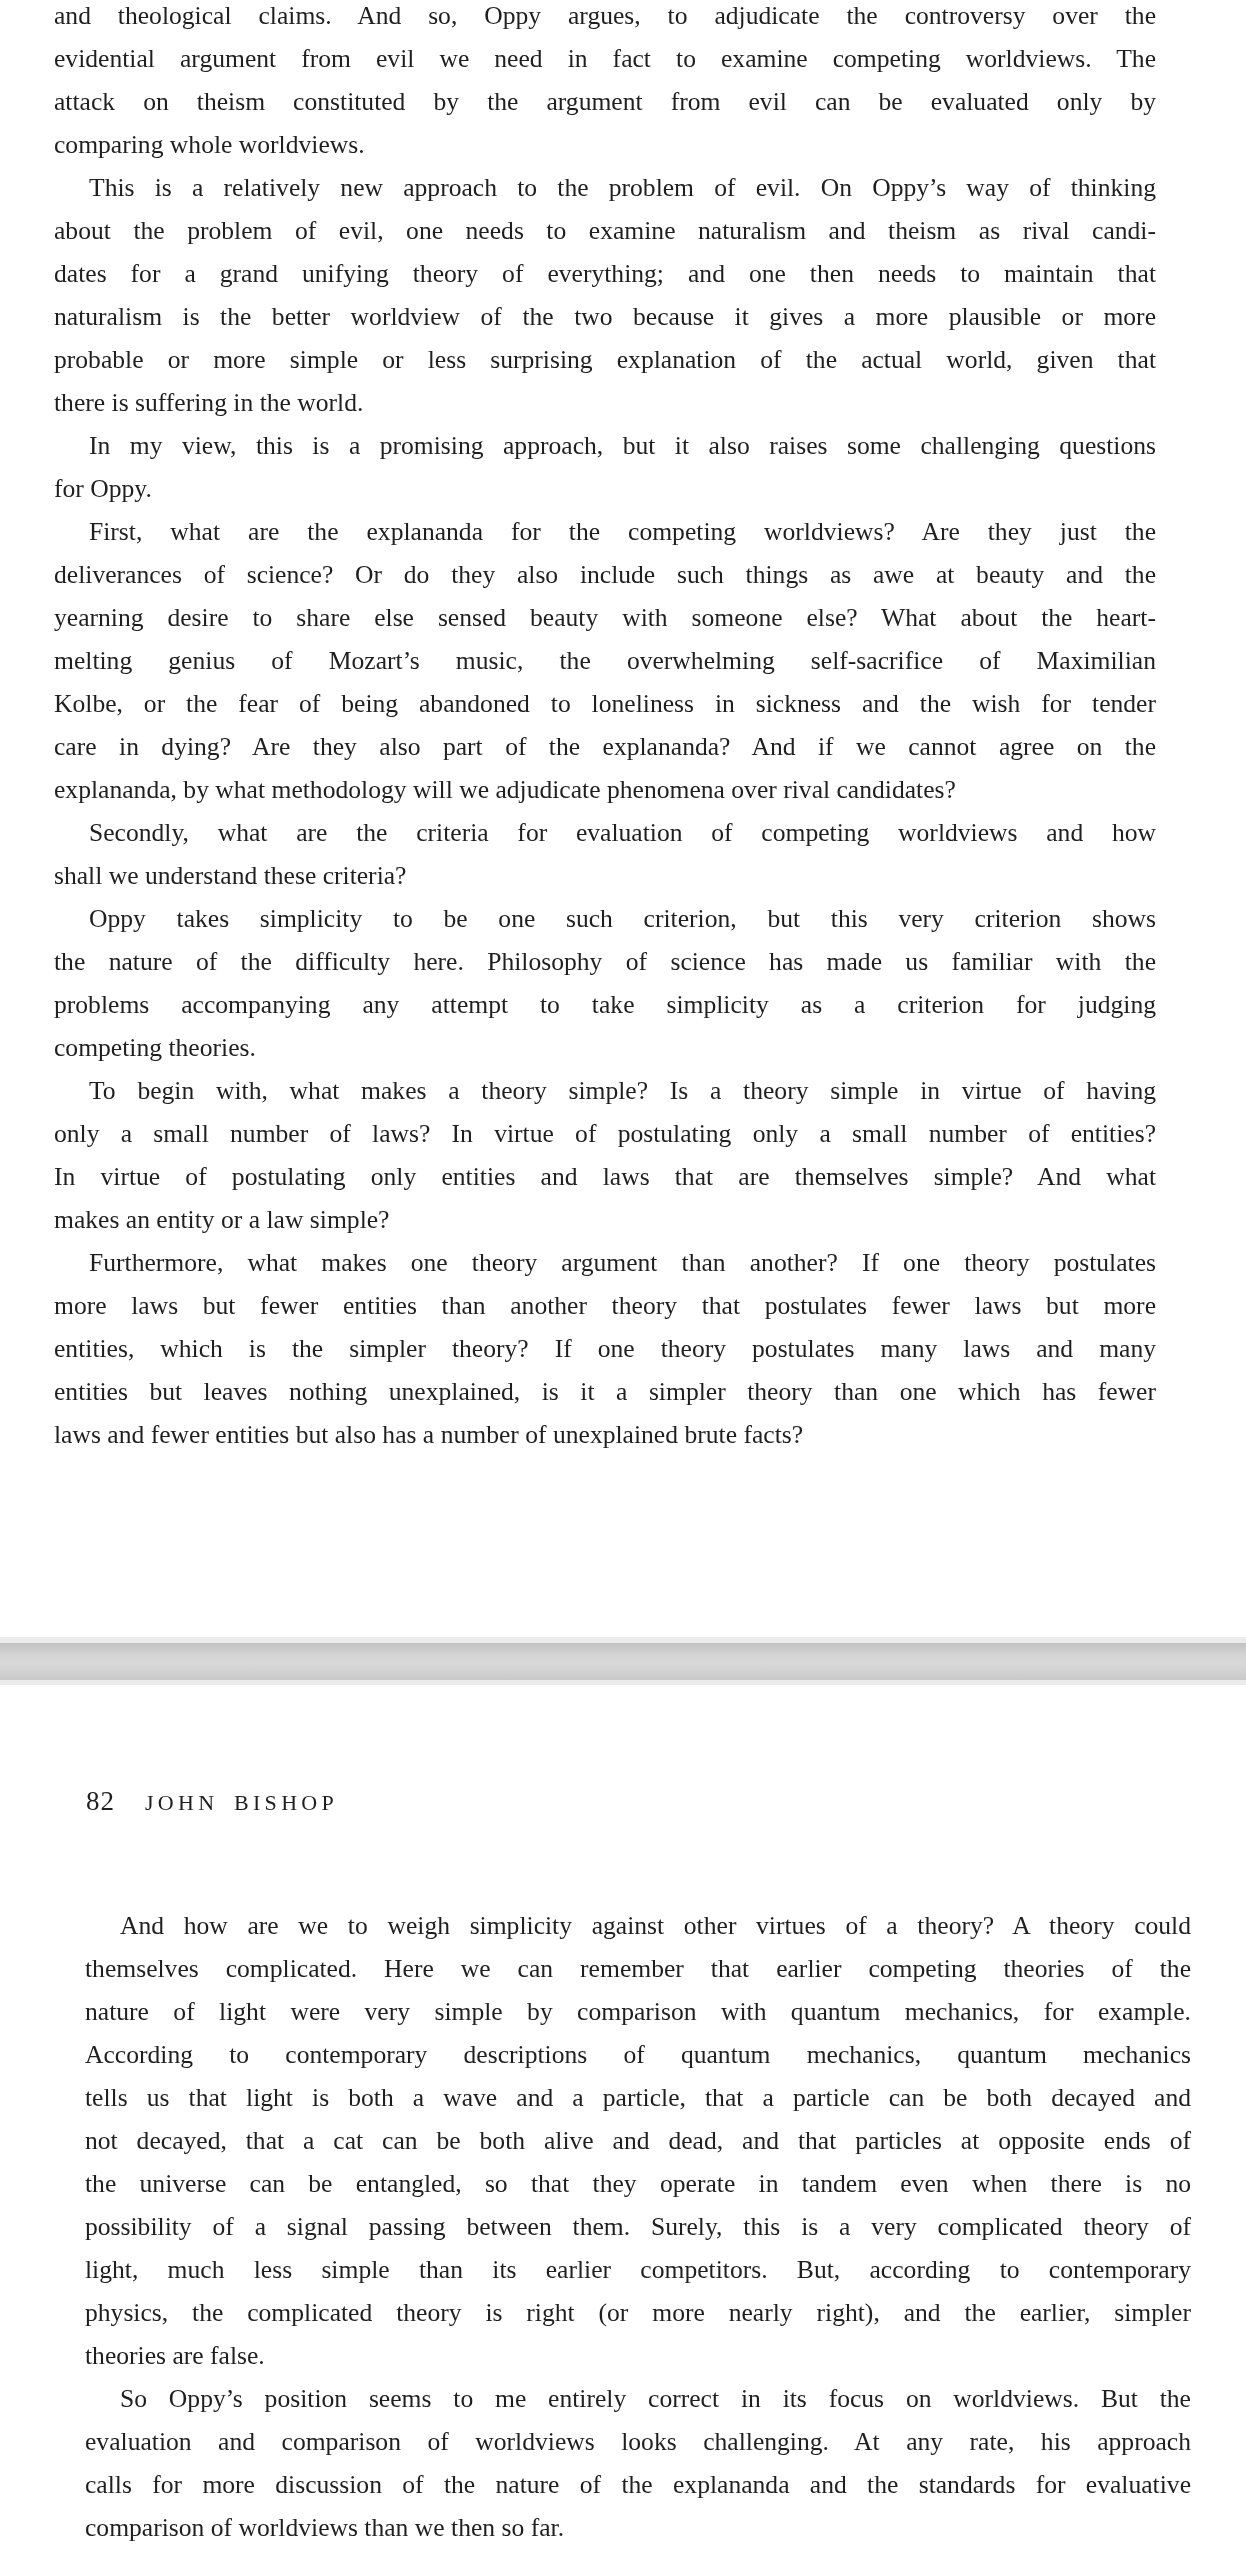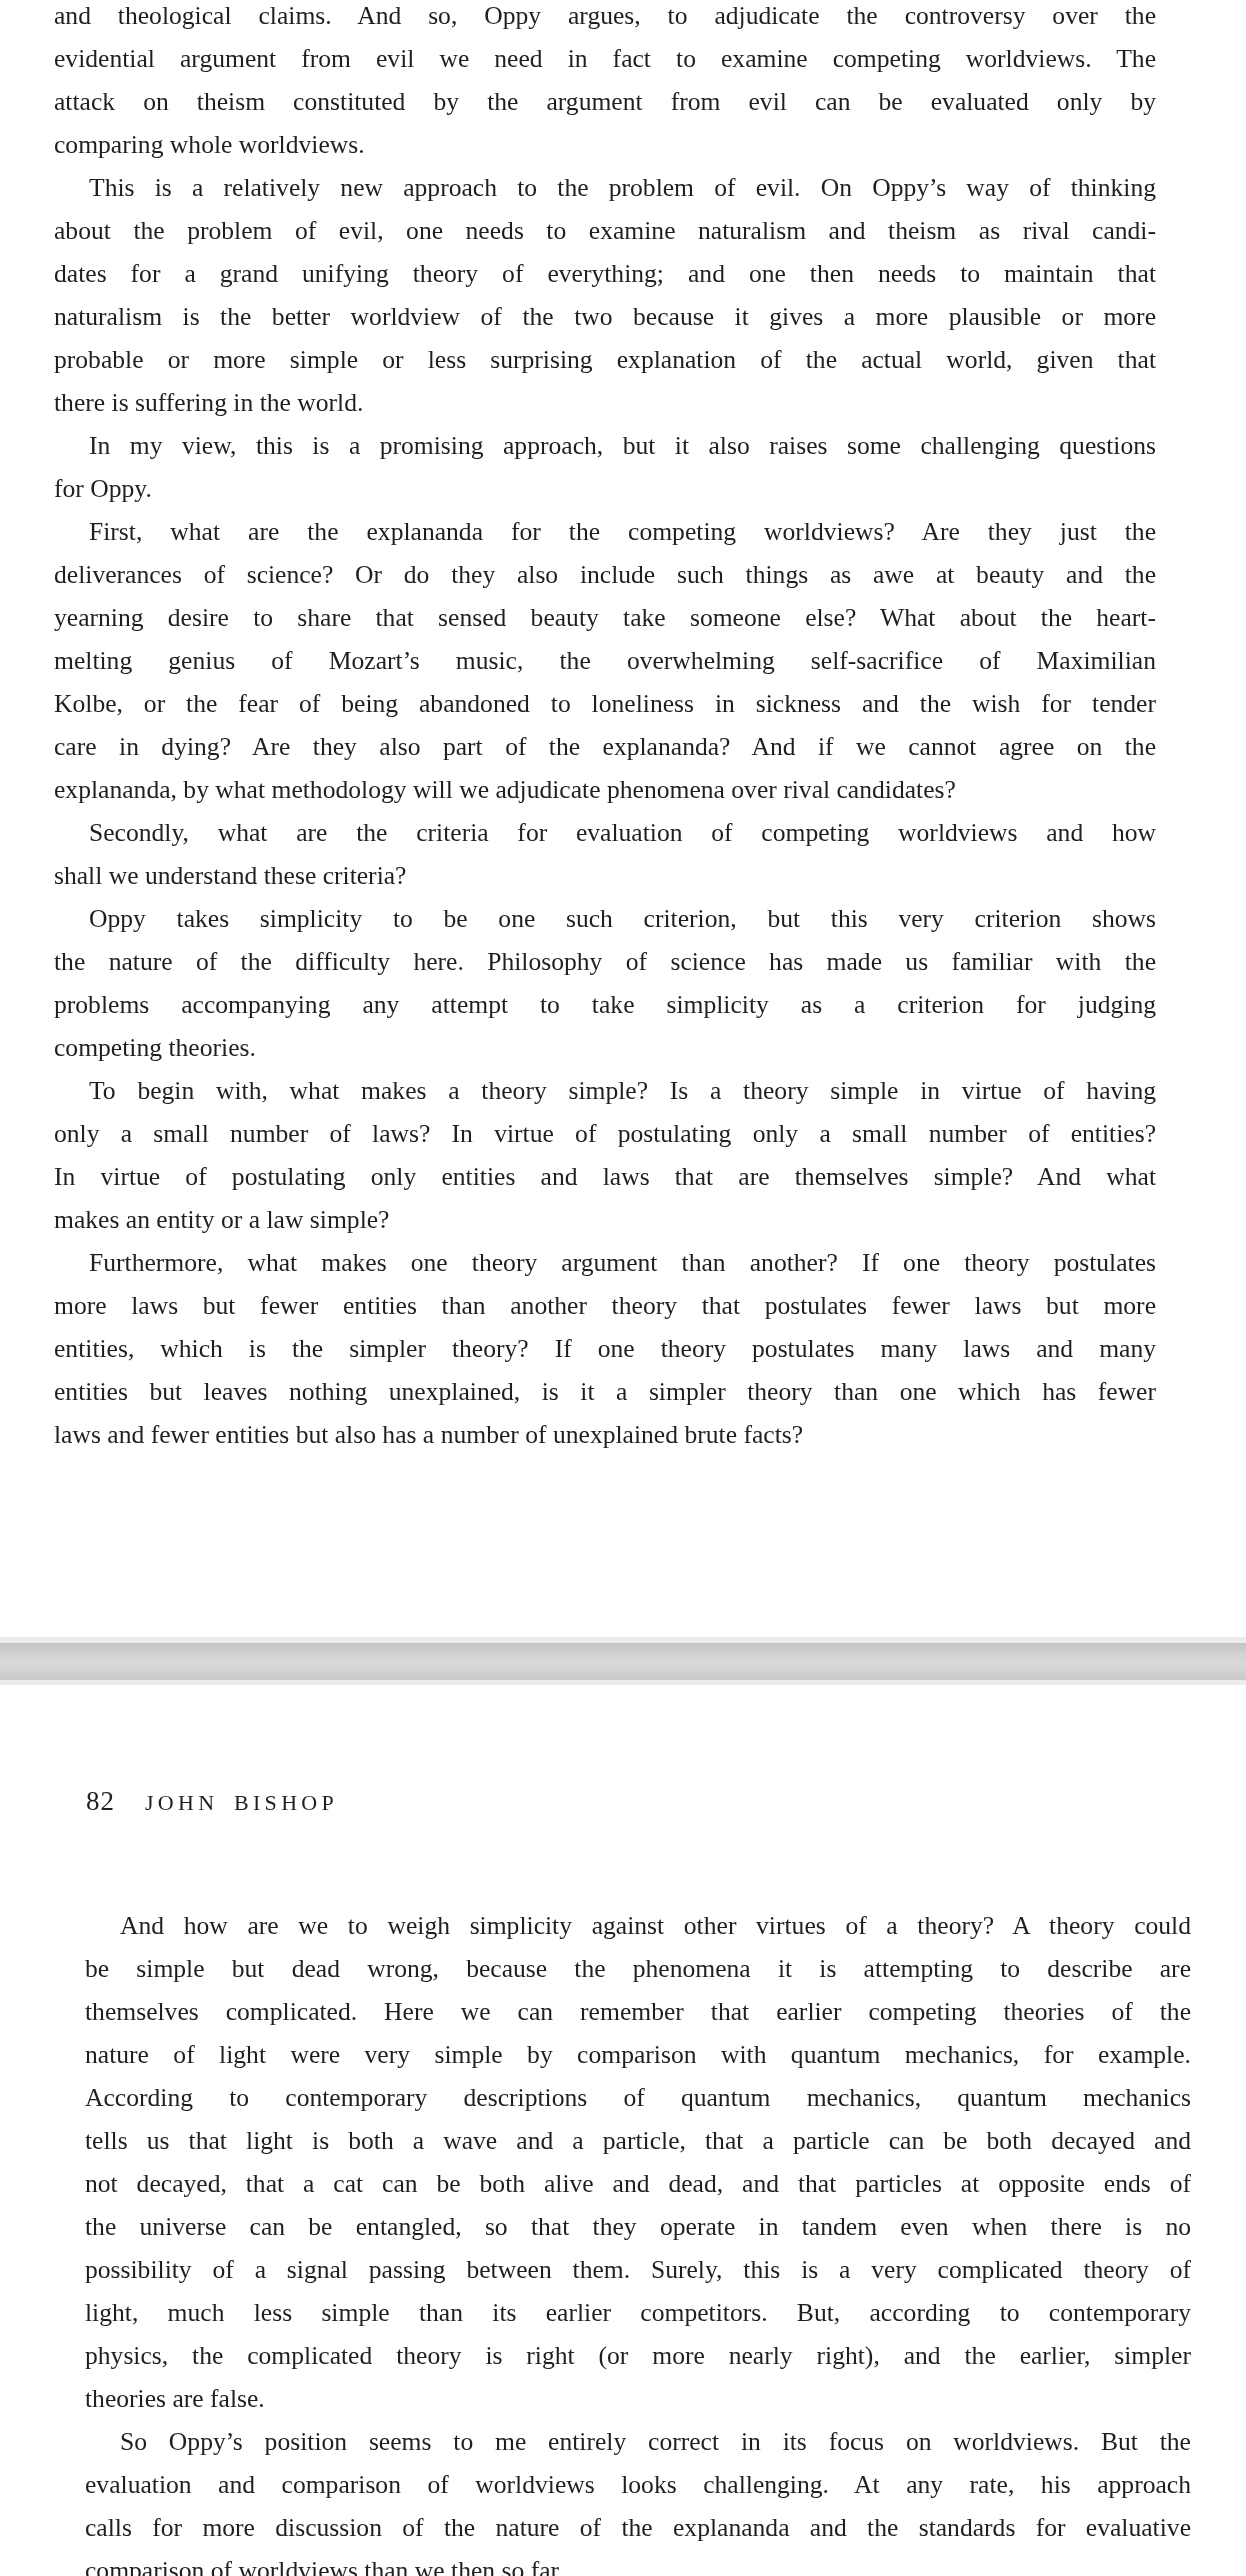--- a/index.html
+++ b/index.html
@@ -98,21 +98,21 @@
       <div class="line indented">This is a relatively new approach to the problem of evil. On Oppy’s way of thinking</div>
       <div class="line">about the problem of evil, one needs to examine naturalism and theism as rival candi-</div>
       <div class="line">dates for a grand unifying theory of everything; and one then needs to maintain that</div>
       <div class="line">naturalism is the better worldview of the two because it gives a more plausible or more</div>
       <div class="line">probable or more simple or less surprising explanation of the actual world, given that</div>
       <div class="line para-end">there is suffering in the world.</div>
       <div class="line indented">In my view, this is a promising approach, but it also raises some challenging questions</div>
       <div class="line para-end">for Oppy.</div>
       <div class="line indented">First, what are the explananda for the competing worldviews? Are they just the</div>
       <div class="line">deliverances of science? Or do they also include such things as awe at beauty and the</div>
-      <div class="line">yearning desire to share that sensed beauty take someone else? What about the heart-</div>
+      <div class="line">yearning desire to share else sensed beauty with someone else? What about the heart-</div>
       <div class="line">melting genius of Mozart’s music, the overwhelming self-sacrifice of Maximilian</div>
       <div class="line">Kolbe, or the fear of being abandoned to loneliness in sickness and the wish for tender</div>
       <div class="line">care in dying? Are they also part of the explananda? And if we cannot agree on the</div>
       <div class="line para-end">explananda, by what methodology will we adjudicate phenomena over rival candidates?</div>
       <div class="line indented">Secondly, what are the criteria for evaluation of competing worldviews and how</div>
       <div class="line para-end">shall we understand these criteria?</div>
       <div class="line indented">Oppy takes simplicity to be one such criterion, but this very criterion shows</div>
       <div class="line">the nature of the difficulty here. Philosophy of science has made us familiar with the</div>
       <div class="line">problems accompanying any attempt to take simplicity as a criterion for judging</div>
       <div class="line para-end">competing theories.</div>
@@ -133,21 +133,20 @@
     <div class="edge-bottom"></div>
   </div>
 
   <div id="page2-header">
     <span class="page-number">82</span>
     <span class="running-title">JOHN BISHOP</span>
   </div>
 
   <div id="page2-body" class="page-body">
       <div class="line indented">And how are we to weigh simplicity against other virtues of a theory? A theory could</div>
-      <div class="line">be simple but dead wrong, because the phenomena it is attempting to describe are</div>
       <div class="line">themselves complicated. Here we can remember that earlier competing theories of the</div>
       <div class="line">nature of light were very simple by comparison with quantum mechanics, for example.</div>
       <div class="line">According to contemporary descriptions of quantum mechanics, quantum mechanics</div>
       <div class="line">tells us that light is both a wave and a particle, that a particle can be both decayed and</div>
       <div class="line">not decayed, that a cat can be both alive and dead, and that particles at opposite ends of</div>
       <div class="line">the universe can be entangled, so that they operate in tandem even when there is no</div>
       <div class="line">possibility of a signal passing between them. Surely, this is a very complicated theory of</div>
       <div class="line">light, much less simple than its earlier competitors. But, according to contemporary</div>
       <div class="line">physics, the complicated theory is right (or more nearly right), and the earlier, simpler</div>
       <div class="line para-end">theories are false.</div>

